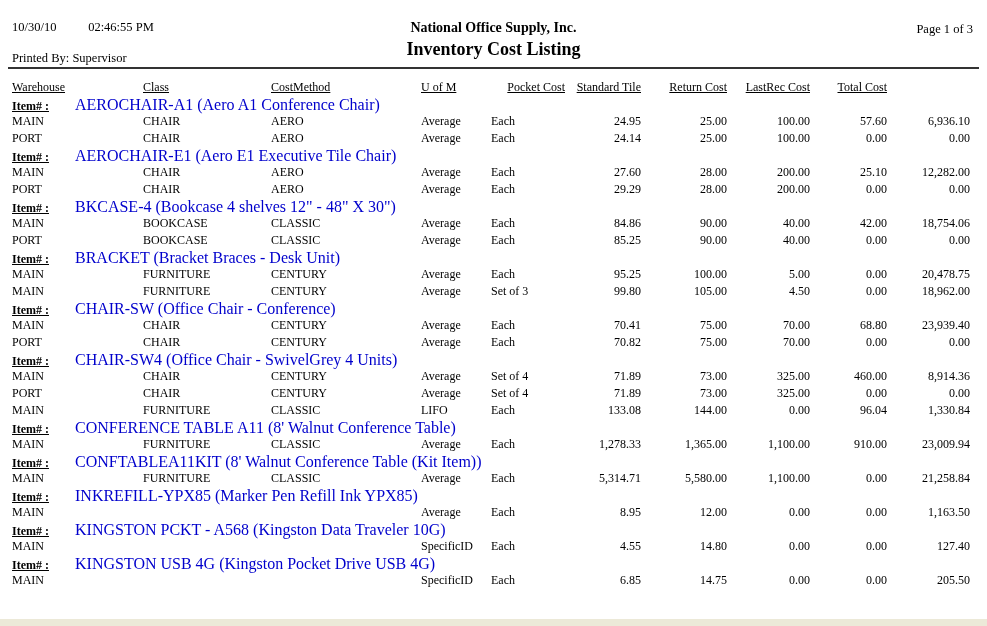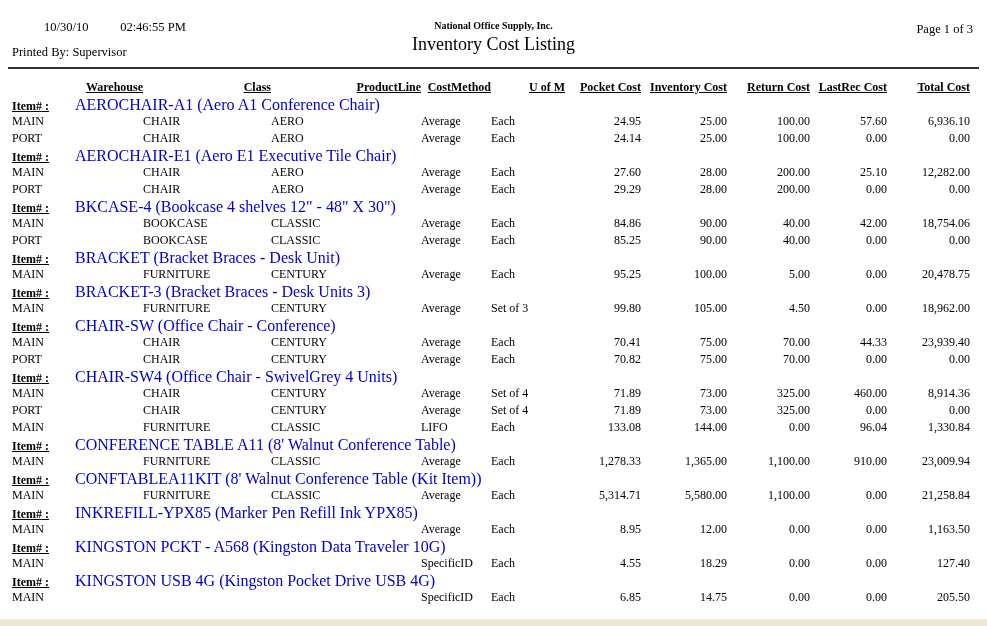--- a/index.html
+++ b/index.html
@@ -3,37 +3,37 @@
 <meta charset="utf-8">
 <style>
   * { margin:0; padding:0; box-sizing:border-box; }
   html,body { width:987px; height:626px; }
   body {
     font-family:"Liberation Serif","DejaVu Serif",serif;
     background:#ffffff; color:#000;
     position:relative; overflow:hidden;
   }
   .hdr-left { position:absolute; top:20px; left:12px; font-size:12.5px; }
-  .hdr-left .line2 { margin-top:10px; }
-  .date { display:inline-block; width:73px;margin-left:32px; }
+  .hdr-left .line2 { margin-top:16px; }
+  .date { display:inline-block; width:73px; }
   .hdr-center { position:absolute; top:20px; left:0; right:0; text-align:center; }
-  .company { font-size:10px; font-weight:bold; }
-  .report-title { font-size:18px; font-weight:normal; margin-top:3px; }
+  .company { font-size:14px; font-weight:bold; }
+  .report-title { font-size:18px; font-weight:bold; margin-top:3px; }
   .hdr-right { position:absolute; top:22px; right:14px; font-size:12.5px; }
   .rule { position:absolute; top:67px; left:8px; right:8px; height:2px; background:#333; }
 
   .report { position:absolute; top:79px; left:12px; width:958px; }
   .grid {
     display:grid;
     grid-template-columns:131px 128px 150px 70px 74px 76px 86px 83px 77px 83px;
     height:17px; line-height:17px; align-items:center;
   }
   .cell { font-size:12px; white-space:nowrap; overflow:visible; }
   .cell.r { text-align:right; }
-  .header-row .cell { font-weight:bold; text-decoration:underline;text-align:right; }
+  .header-row .cell { font-weight:normal; text-decoration:underline; }
   .item-row { height:17px; line-height:17px; white-space:nowrap; }
   .item-label { display:inline-block; width:63px; font-size:12px; font-weight:bold;text-decoration:underline; }
   .item-title { font-size:16px; color:var(--link,#0000CC); }
   .bottom-bar { position:absolute; left:0; right:0; bottom:0; height:7px;
     background:var(--bottom-bar,#ECE9D8); }
 </style>
 </head>
 <body style="--link: #0000CC; --bottom-bar: #ECE9D8;">
 
 <div class="hdr-left">
@@ -51,25 +51,24 @@
 
 <div class="hdr-right">Page 1 of 3</div>
 
 <div class="rule"></div>
 
 <div class="report">
   <div>
       <div class="grid header-row">
         <span class="cell">Warehouse</span>
         <span class="cell">Class</span>
-        <span class="cell">ProductLine</span>
         <span class="cell">CostMethod</span>
         <span class="cell">U of M</span>
         <span class="cell r">Pocket Cost</span>
-        <span class="cell r">Inventory Cost</span>
+        <span class="cell r">Standard Tile</span>
         <span class="cell r">Return Cost</span>
         <span class="cell r">LastRec Cost</span>
         <span class="cell r">Total Cost</span>
       </div>
     </div>
   <div>
       <div class="item-row"><span class="item-label">Item# :</span><span class="item-title">AEROCHAIR-A1 (Aero A1 Conference Chair)</span></div>
       <div class="grid data-row">
         <span class="cell">MAIN</span>
         <span class="cell">CHAIR</span>
@@ -150,21 +149,20 @@
         <span class="cell">FURNITURE</span>
         <span class="cell">CENTURY</span>
         <span class="cell">Average</span>
         <span class="cell">Each</span>
         <span class="cell r">95.25</span>
         <span class="cell r">100.00</span>
         <span class="cell r">5.00</span>
         <span class="cell r">0.00</span>
         <span class="cell r">20,478.75</span>
       </div>
-      <div class="item-row"><span class="item-label">Item# :</span><span class="item-title">BRACKET-3 (Bracket Braces - Desk Units 3)</span></div>
       <div class="grid data-row">
         <span class="cell">MAIN</span>
         <span class="cell">FURNITURE</span>
         <span class="cell">CENTURY</span>
         <span class="cell">Average</span>
         <span class="cell">Set of 3</span>
         <span class="cell r">99.80</span>
         <span class="cell r">105.00</span>
         <span class="cell r">4.50</span>
         <span class="cell r">0.00</span>
@@ -173,21 +171,21 @@
       <div class="item-row"><span class="item-label">Item# :</span><span class="item-title">CHAIR-SW (Office Chair - Conference)</span></div>
       <div class="grid data-row">
         <span class="cell">MAIN</span>
         <span class="cell">CHAIR</span>
         <span class="cell">CENTURY</span>
         <span class="cell">Average</span>
         <span class="cell">Each</span>
         <span class="cell r">70.41</span>
         <span class="cell r">75.00</span>
         <span class="cell r">70.00</span>
-        <span class="cell r">44.33</span>
+        <span class="cell r">68.80</span>
         <span class="cell r">23,939.40</span>
       </div>
       <div class="grid data-row">
         <span class="cell">PORT</span>
         <span class="cell">CHAIR</span>
         <span class="cell">CENTURY</span>
         <span class="cell">Average</span>
         <span class="cell">Each</span>
         <span class="cell r">70.82</span>
         <span class="cell r">75.00</span>
@@ -272,21 +270,21 @@
         <span class="cell r">1,163.50</span>
       </div>
       <div class="item-row"><span class="item-label">Item# :</span><span class="item-title">KINGSTON PCKT - A568 (Kingston Data Traveler 10G)</span></div>
       <div class="grid data-row">
         <span class="cell">MAIN</span>
         <span class="cell"></span>
         <span class="cell"></span>
         <span class="cell">SpecificID</span>
         <span class="cell">Each</span>
         <span class="cell r">4.55</span>
-        <span class="cell r">18.29</span>
+        <span class="cell r">14.80</span>
         <span class="cell r">0.00</span>
         <span class="cell r">0.00</span>
         <span class="cell r">127.40</span>
       </div>
       <div class="item-row"><span class="item-label">Item# :</span><span class="item-title">KINGSTON USB 4G (Kingston Pocket Drive USB 4G)</span></div>
       <div class="grid data-row">
         <span class="cell">MAIN</span>
         <span class="cell"></span>
         <span class="cell"></span>
         <span class="cell">SpecificID</span>

